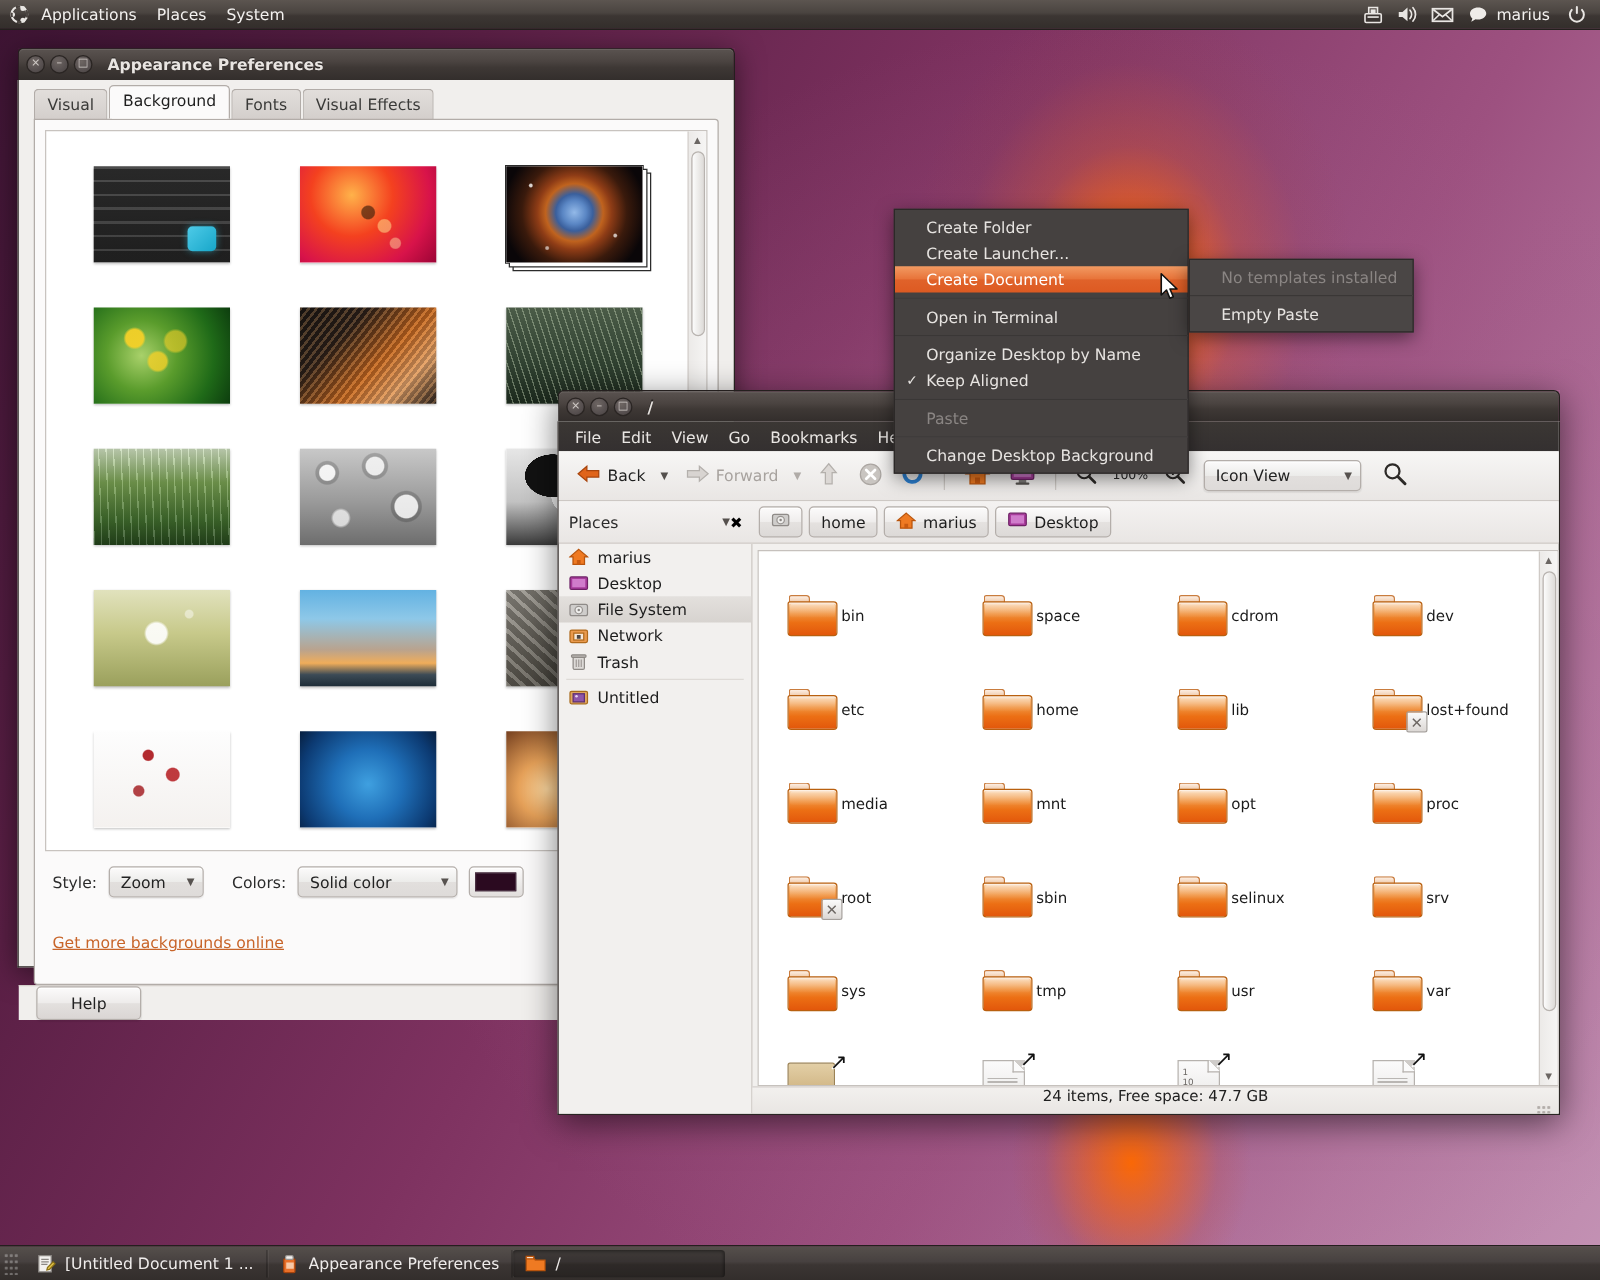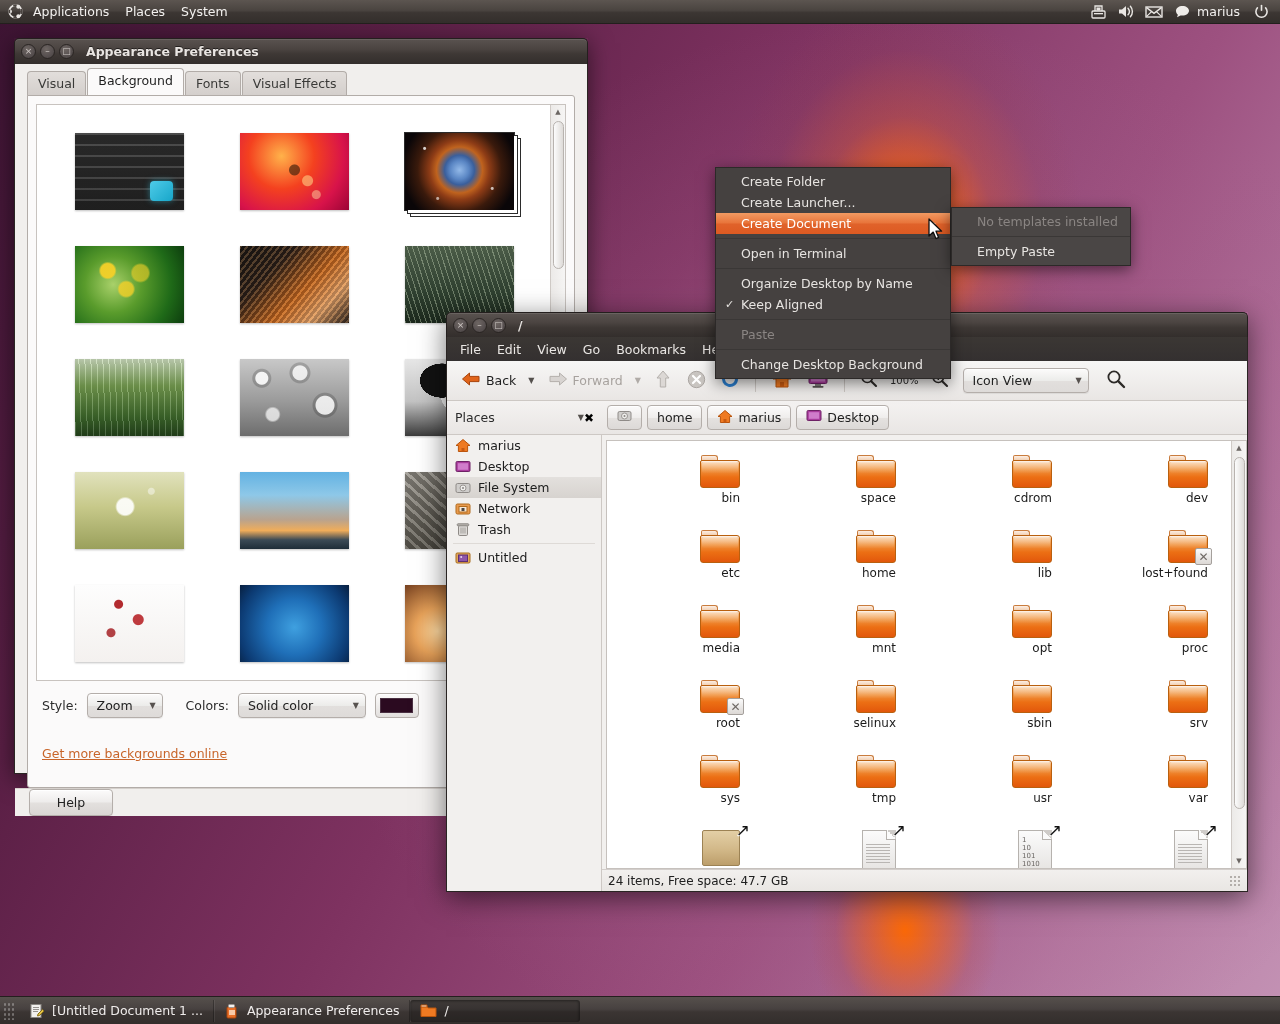--- a/index.html
+++ b/index.html
@@ -214,24 +214,24 @@
       background: linear-gradient(to bottom,#fcfbfb 0%, #efedec 50%, #e5e2e0 51%, #dcd9d7 100%);
       border:1px solid #b4aeaa; border-radius:4px; box-shadow: inset 0 1px 0 #fff; }
   #naut-main { flex:1; display:flex; overflow:hidden; }
   .sidebar { width:155px; background:#f2f0ee; border-right:1px solid #cdc8c4; display:flex; flex-direction:column; }
   .place { height:21px; display:flex; align-items:center; gap:7px; padding:0 8px; font-size:12.5px; color:#1d1d1d; }
   .place.sel { background:linear-gradient(to bottom,#e3e0dd,#d7d3cf); }
   .place-sep { height:1px; background:#dedad6; margin:3px 6px; }
   #iconview { flex:1; background:#fff; border:1px solid #c6c1bd; margin:5px 0 0 4px; display:flex; overflow:hidden; position:relative;}
   #icon-grid { flex:1; display:grid; grid-template-columns:repeat(4,1fr); grid-auto-rows:75px;
       padding:14px 0 0 0; justify-items:center; }
-  .fitem { display:flex; flex-direction:column; align-items:flex-end; gap:3px; width:110px;}
+  .fitem { display:flex; flex-direction:row; align-items:center; gap:3px; width:110px;}
   .fname { font-size:12px; color:#1b1b1b; }
   .statusbar { height:22px; display:flex; align-items:center; padding:0 6px; font-size:12px; color:#202020;
-      background:linear-gradient(to bottom,#f2f0ee,#e9e6e3); border-top:1px solid #d3cecb; }
+      background:linear-gradient(to bottom,#f2f0ee,#e9e6e3); border-top:1px solid #d3cecb;flex-direction:column; }
   .statusbar .grip { margin-left:auto; width:12px; height:12px;
       background: radial-gradient(circle, #b3aeaa 0 1px, rgba(0,0,0,0) 1.5px) 0 0 / 4px 4px; }
 
   
   .folder { width:40px; height:33px; position:relative; }
   .folder .tab {
     position:absolute; left:1px; top:0; width:17px; height:6px; border-radius:2px 3px 0 0;
     background:linear-gradient(to bottom,#fdeee2,#efc9a9); border:1px solid #c97c3e; border-bottom:none;
     padding:0;
   }
@@ -736,29 +736,29 @@
                   <span class="emblem">✕</span>
                 </div>
                 <div class="fname">root</div>
               </div>
               <div class="fitem">
                 <div class="folder">
                   <span class="tab"></span>
                   <span class="body"></span>
                   <span class="gloss"></span>
                 </div>
+                <div class="fname">sbin</div>
+              </div>
+              <div class="fitem">
+                <div class="folder">
+                  <span class="tab"></span>
+                  <span class="body"></span>
+                  <span class="gloss"></span>
+                </div>
                 <div class="fname">selinux</div>
-              </div>
-              <div class="fitem">
-                <div class="folder">
-                  <span class="tab"></span>
-                  <span class="body"></span>
-                  <span class="gloss"></span>
-                </div>
-                <div class="fname">sbin</div>
               </div>
               <div class="fitem">
                 <div class="folder">
                   <span class="tab"></span>
                   <span class="body"></span>
                   <span class="gloss"></span>
                 </div>
                 <div class="fname">srv</div>
               </div>
               <div class="fitem">

